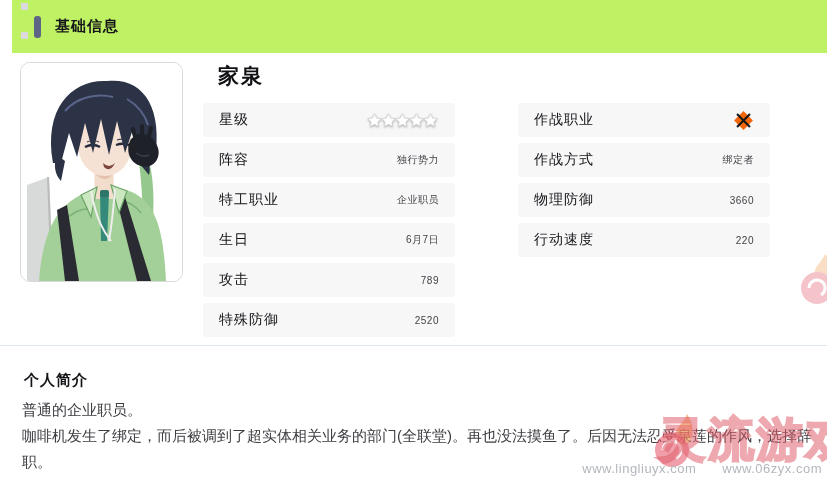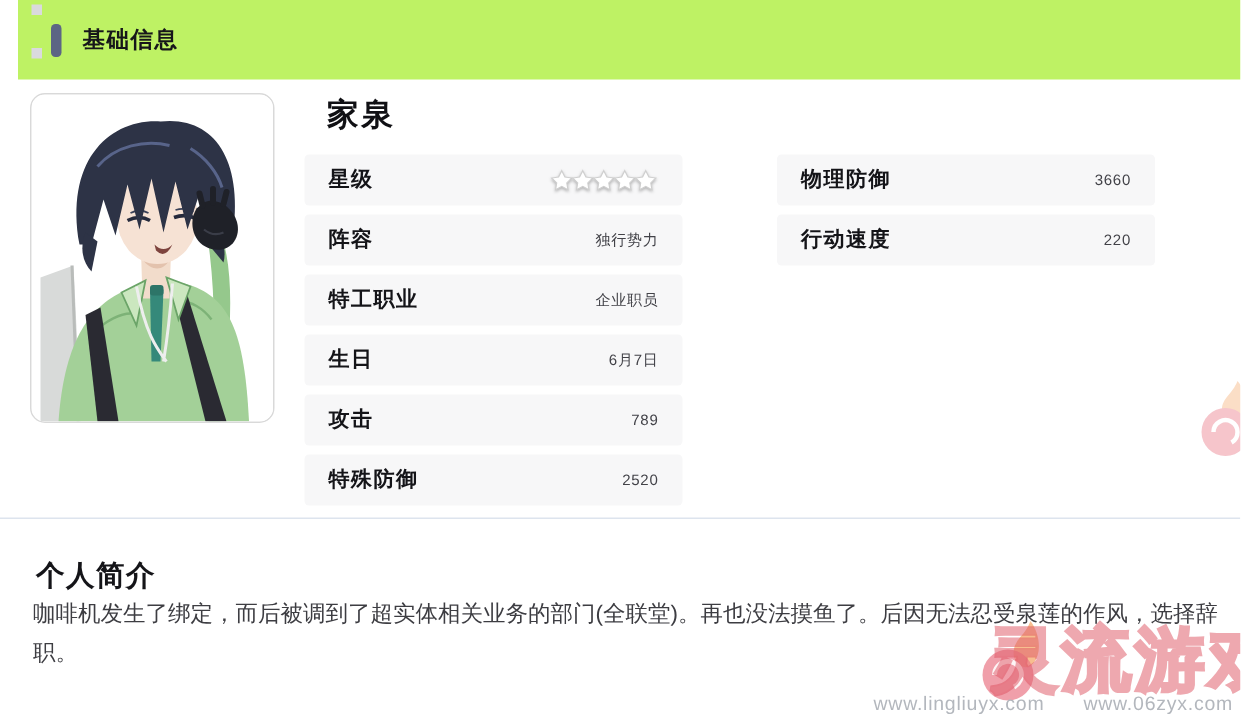--- a/index.html
+++ b/index.html
@@ -20,30 +20,30 @@
     border:1px solid #d9d9d9;border-radius:10px;overflow:hidden;background:#fff;}
 
   
   .char-name{position:absolute;left:218px;top:62px;font-size:21px;font-weight:bold;color:#101014;letter-spacing:2px;}
 
   
   .col{position:absolute;top:103px;width:252px;display:flex;flex-direction:column;gap:6px;}
   .col-left{left:203px;} .col-right{left:518px;}
   .stat-row{height:34px;background:#f7f7f8;border-radius:3px;display:flex;align-items:center;
     justify-content:space-between;padding:0 16px;box-sizing:border-box;}
-  .stat-label{font-size:14px;font-weight:bold;color:#141418;letter-spacing:1px;}
+  .stat-label{font-size:14px;font-weight:normal;color:#141418;letter-spacing:1px;}
   .stat-value{font-size:10px;color:#424248;letter-spacing:0.5px;}
   .stars{display:flex;align-items:center;}
   .star{width:17px;height:17px;margin-left:-3px;filter:drop-shadow(0 1px 1px rgba(0,0,0,0.28));}
   .star path{fill:#ffffff;stroke:#cfcfcf;stroke-width:1.1;}
   .class-icon{width:21px;height:21px;display:block;}
 
   
   .divider{position:absolute;left:0;top:345px;width:827px;height:1px;background:#dde4ee;}
-  .profile-title{position:absolute;left:24px;top:371px;font-size:19px;font-weight:bold;color:#141418;letter-spacing:1px;}
+  .profile-title{position:absolute;left:24px;top:371px;font-size:15px;font-weight:bold;color:#141418;letter-spacing:1px;}
   .profile-text{position:absolute;left:22px;top:397px;width:792px;font-size:15px;color:#3d3d42;line-height:26px;}
 
   
   .wm-urls{position:absolute;right:5px;bottom:3px;font-size:13px;color:#b3b7bd;letter-spacing:0.5px;margin-left:33px;}
   .wm-urls span{margin-left:26px;}
   .wm-brand{position:absolute;right:-28px;bottom:8px;font-size:46px;font-weight:800;letter-spacing:3px;
     color:rgba(255,255,255,0.10);-webkit-text-stroke:2.5px rgba(222,82,96,0.50);pointer-events:none;}
   .wm-logo{position:absolute;right:118px;bottom:10px;width:62px;height:56px;opacity:0.8;pointer-events:none;}
   .wm-logo-clip{position:absolute;right:-16px;top:252px;width:44px;height:54px;opacity:0.35;pointer-events:none;}
 </style>
@@ -147,33 +147,48 @@
       <span class="stat-value">789</span>
     </div>
     <div class="stat-row">
       <span class="stat-label">特殊防御</span>
       <span class="stat-value">2520</span>
     </div>
   </div>
 
   <div class="col col-right">
     <div class="stat-row">
+      <span class="stat-label">作战职业</span>
+      <span class="stat-value">
+        <svg class="class-icon" viewBox="0 0 24 24">
+          <polygon points="12,1.2 22.8,12 12,22.8 1.2,12" fill="#f2660a"></polygon>
+          <path d="M4.6 4.6 L19.4 19.4 M19.4 4.6 L4.6 19.4" stroke="#161616" stroke-width="2.4"></path>
+          <circle cx="12" cy="12" r="1.7" fill="#161616"></circle>
+        </svg>
+      </span>
+    </div>
+    <div class="stat-row">
+      <span class="stat-label">作战方式</span>
+      <span class="stat-value">绑定者</span>
+    </div>
+    <div class="stat-row">
       <span class="stat-label">物理防御</span>
       <span class="stat-value">3660</span>
     </div>
     <div class="stat-row">
       <span class="stat-label">行动速度</span>
       <span class="stat-value">220</span>
     </div>
   </div>
 
   <div class="divider"></div>
 
   <div class="profile-title">个人简介</div>
   <div class="profile-text">
+    <div>普通的企业职员。</div>
     <div>咖啡机发生了绑定，而后被调到了超实体相关业务的部门(全联堂)。再也没法摸鱼了。后因无法忍受泉莲的作风，选择辞职。</div>
   </div>
 
   <svg class="wm-logo-clip" viewBox="0 0 44 54">
     <path d="M26 2 C22 12 14 14 16 24 C18 30 25 32 29 27 C35 20 32 9 26 2" fill="#f3a05c"></path>
     <circle cx="18" cy="36" r="16" fill="#e4596b"></circle>
     <path d="M10 36 a8 8 0 1 1 12 7" stroke="#ffffff" stroke-width="3" fill="none"></path>
   </svg>
 
   <svg class="wm-logo" viewBox="0 0 62 56">

